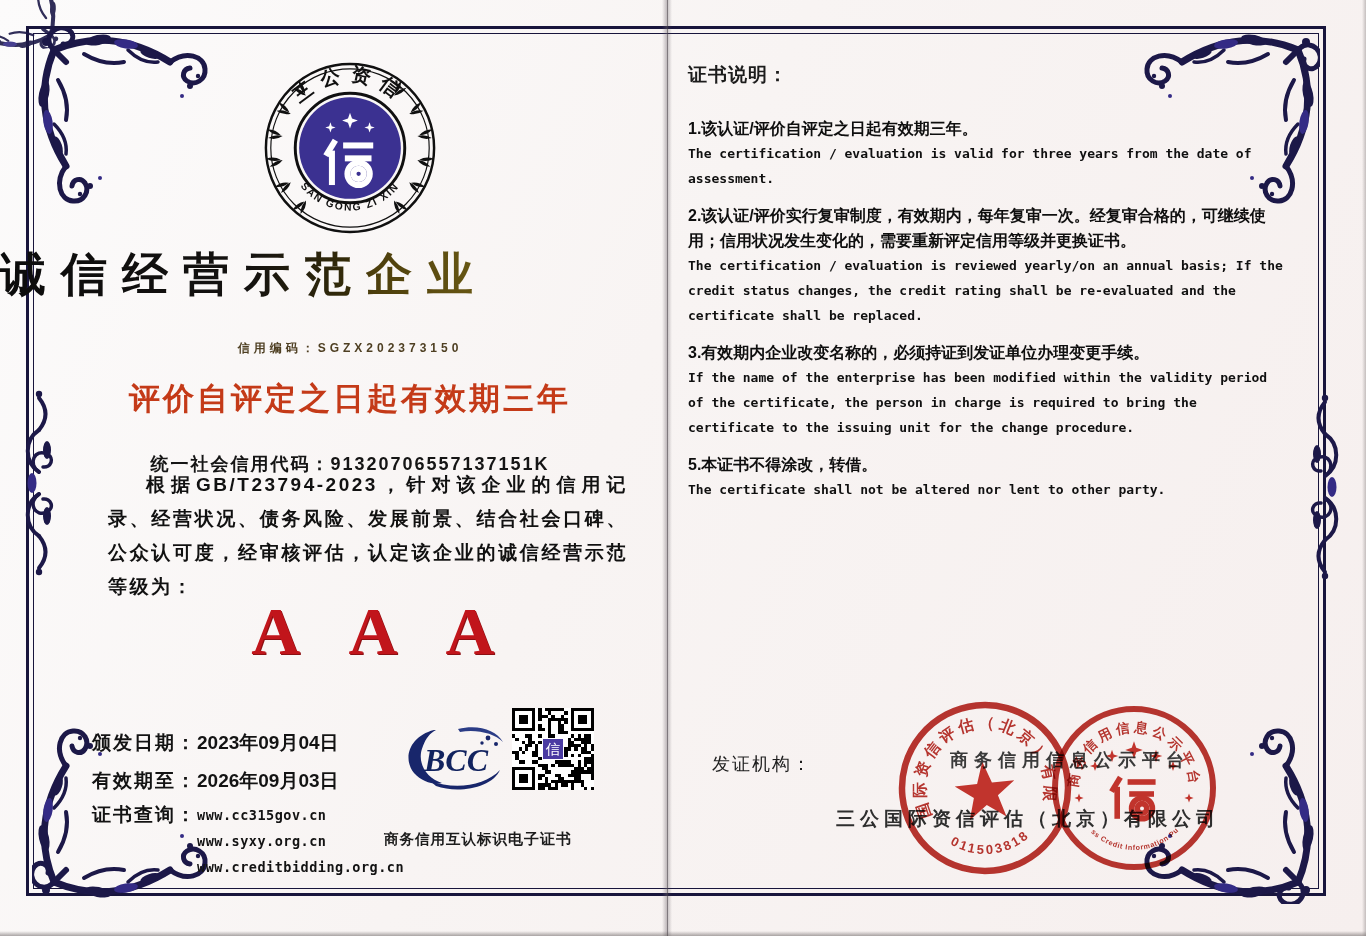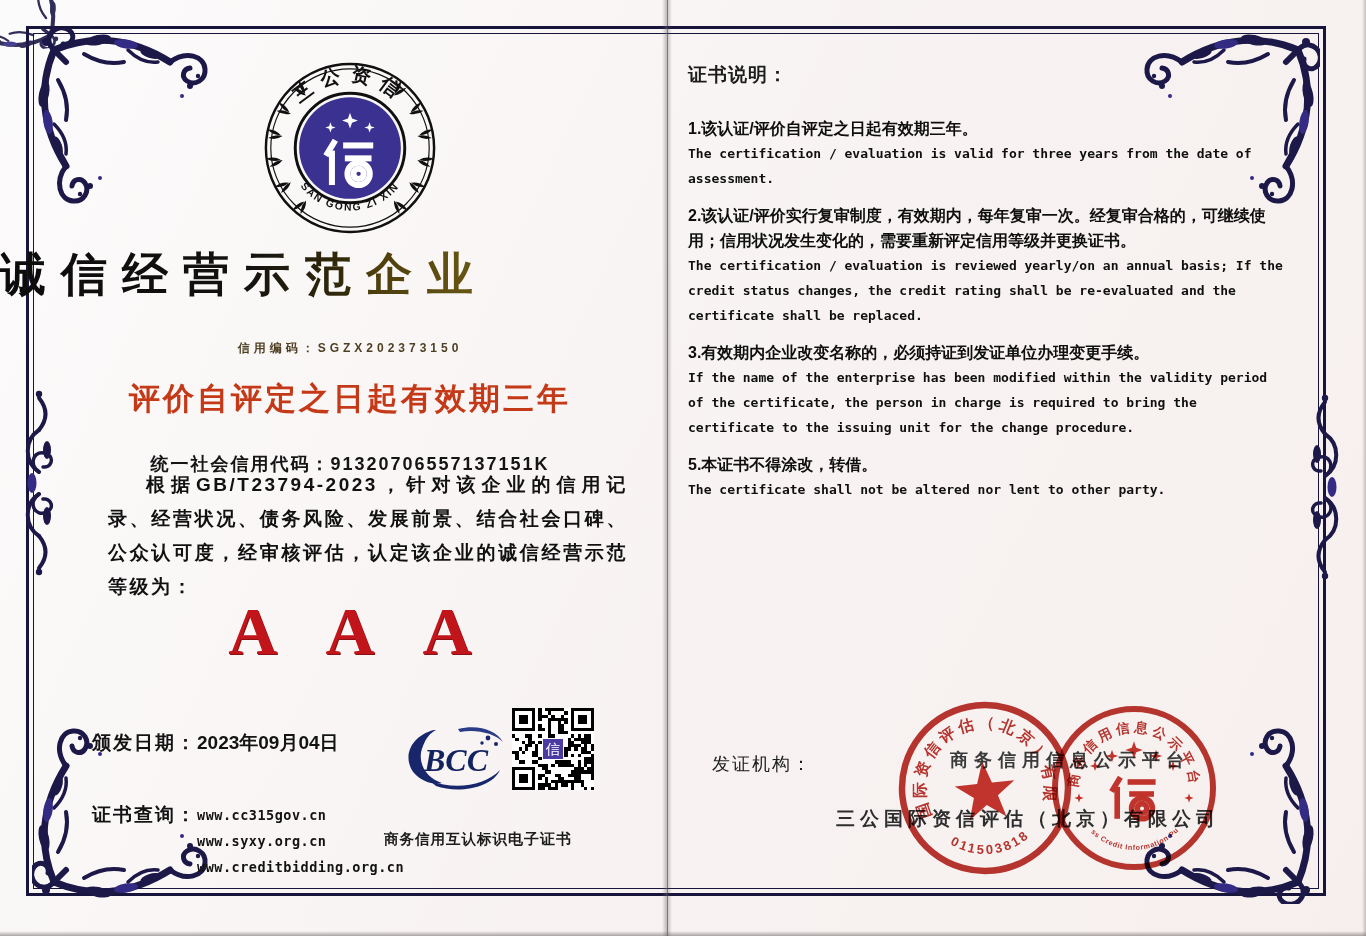--- a/index.html
+++ b/index.html
@@ -27,21 +27,21 @@
   
   .emblem{left:262px;top:60px;width:176px;height:176px;}
   .title{left:0;top:244px;width:700px;text-align:left;font-size:46px;font-weight:bold;letter-spacing:15px;}
   .title .t-main{background:linear-gradient(90deg,#0c0c0c 0%,#141210 68%,#3a3008 100%);-webkit-background-clip:text;background-clip:text;color:transparent;}
   .title .t-accent{background:linear-gradient(90deg,#4a3c0c,#6b5a14);-webkit-background-clip:text;background-clip:text;color:transparent;}
   .credit-line{left:0;top:340px;width:700px;text-align:center;font-size:12px;font-weight:bold;letter-spacing:4px;color:#4e3f22;}
   .company{left:0;top:378px;width:700px;text-align:center;font-size:31px;font-weight:bold;letter-spacing:3px;color:#c43a18;}
   .uscc{left:0;top:452px;width:700px;text-align:center;font-size:18px;font-weight:bold;letter-spacing:2px;color:#151515;}
   .body-par{left:92px;top:468px;width:520px;font-size:19px;font-weight:bold;line-height:34px;letter-spacing:2.5px;text-align:justify;text-indent:2em;color:#111;margin-left:16px;}
   .rating{left:0;top:592px;width:700px;text-align:center;font-family:"Liberation Serif","DejaVu Serif",serif;
-    font-size:68px;font-weight:bold;color:#c1151b;letter-spacing:48px;text-indent:48px;text-shadow:1px 1px 0 #8c0f12;}
+    font-size:68px;font-weight:bold;color:#c1151b;letter-spacing:48px;text-indent:48px;text-shadow:1px 1px 0 #8c0f12;padding-left:23px;}
   .info-row{left:92px;font-size:19px;font-weight:bold;color:#131313;white-space:nowrap;}
   .r1{top:730px;} .r2{top:768px;} .r3{top:802px;}
   .info-label{letter-spacing:2px;}
   .sites{display:inline-block;vertical-align:top;font-family:"DejaVu Sans Mono","Liberation Mono",monospace;font-size:13.5px;font-weight:bold;line-height:26px;letter-spacing:.5px;}
   .bcc{left:400px;top:724px;width:110px;height:68px;}
   .bcc-cap{left:380px;top:830px;width:132px;text-align:center;font-size:14.5px;font-weight:bold;letter-spacing:1px;}
   .qr{left:512px;top:708px;width:82px;height:82px;}
   .qr-cap{left:508px;top:830px;width:90px;text-align:left;font-size:15px;font-weight:bold;letter-spacing:1px;}
   
   .notes{left:688px;top:62px;width:602px;}
@@ -193,20 +193,23 @@
   <div class="abs uscc">
     <span>统一社会信用代码：</span><span>91320706557137151K</span>
   </div>
 
   <div class="abs body-par">根据GB/T23794-2023，针对该企业的信用记录、经营状况、债务风险、发展前景、结合社会口碑、公众认可度，经审核评估，认定该企业的诚信经营示范等级为：</div>
 
   <div class="abs rating">AAA</div>
 
   <div class="abs info-row r1">
     <span class="info-label">颁发日期：</span><span>2023年09月04日</span>
+  </div>
+  <div class="abs info-row r2">
+    <span class="info-label">有效期至：</span><span>2026年09月03日</span>
   </div>
   <div class="abs info-row r3">
     <span class="info-label" style="vertical-align:top;">证书查询：</span><span class="sites"><span>www.cc315gov.cn</span><br>
     <span>www.syxy.org.cn</span><br>
     <span>www.creditbidding.org.cn</span></span>
   </div>
 
   <div class="abs bcc">
     <svg viewBox="0 0 110 68">
       <path d="M34,6 C10,12 2,34 14,49 C22,58 34,61 42,59 C26,54 16,38 23,22 C26,14 30,9 36,6 Z" fill="#18266b"></path>

